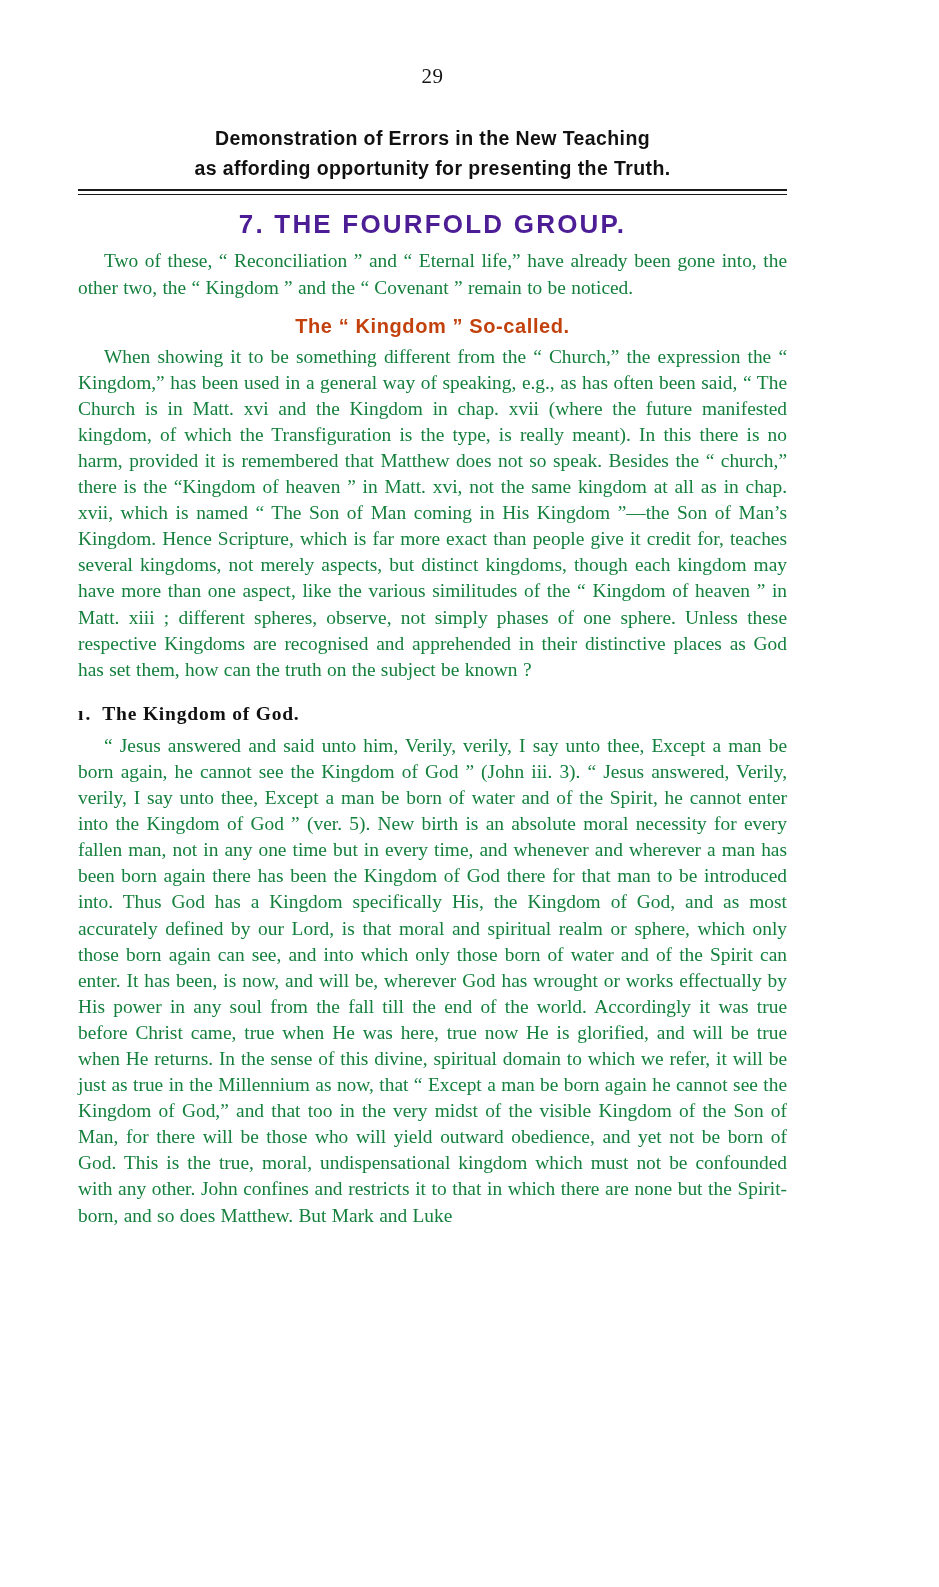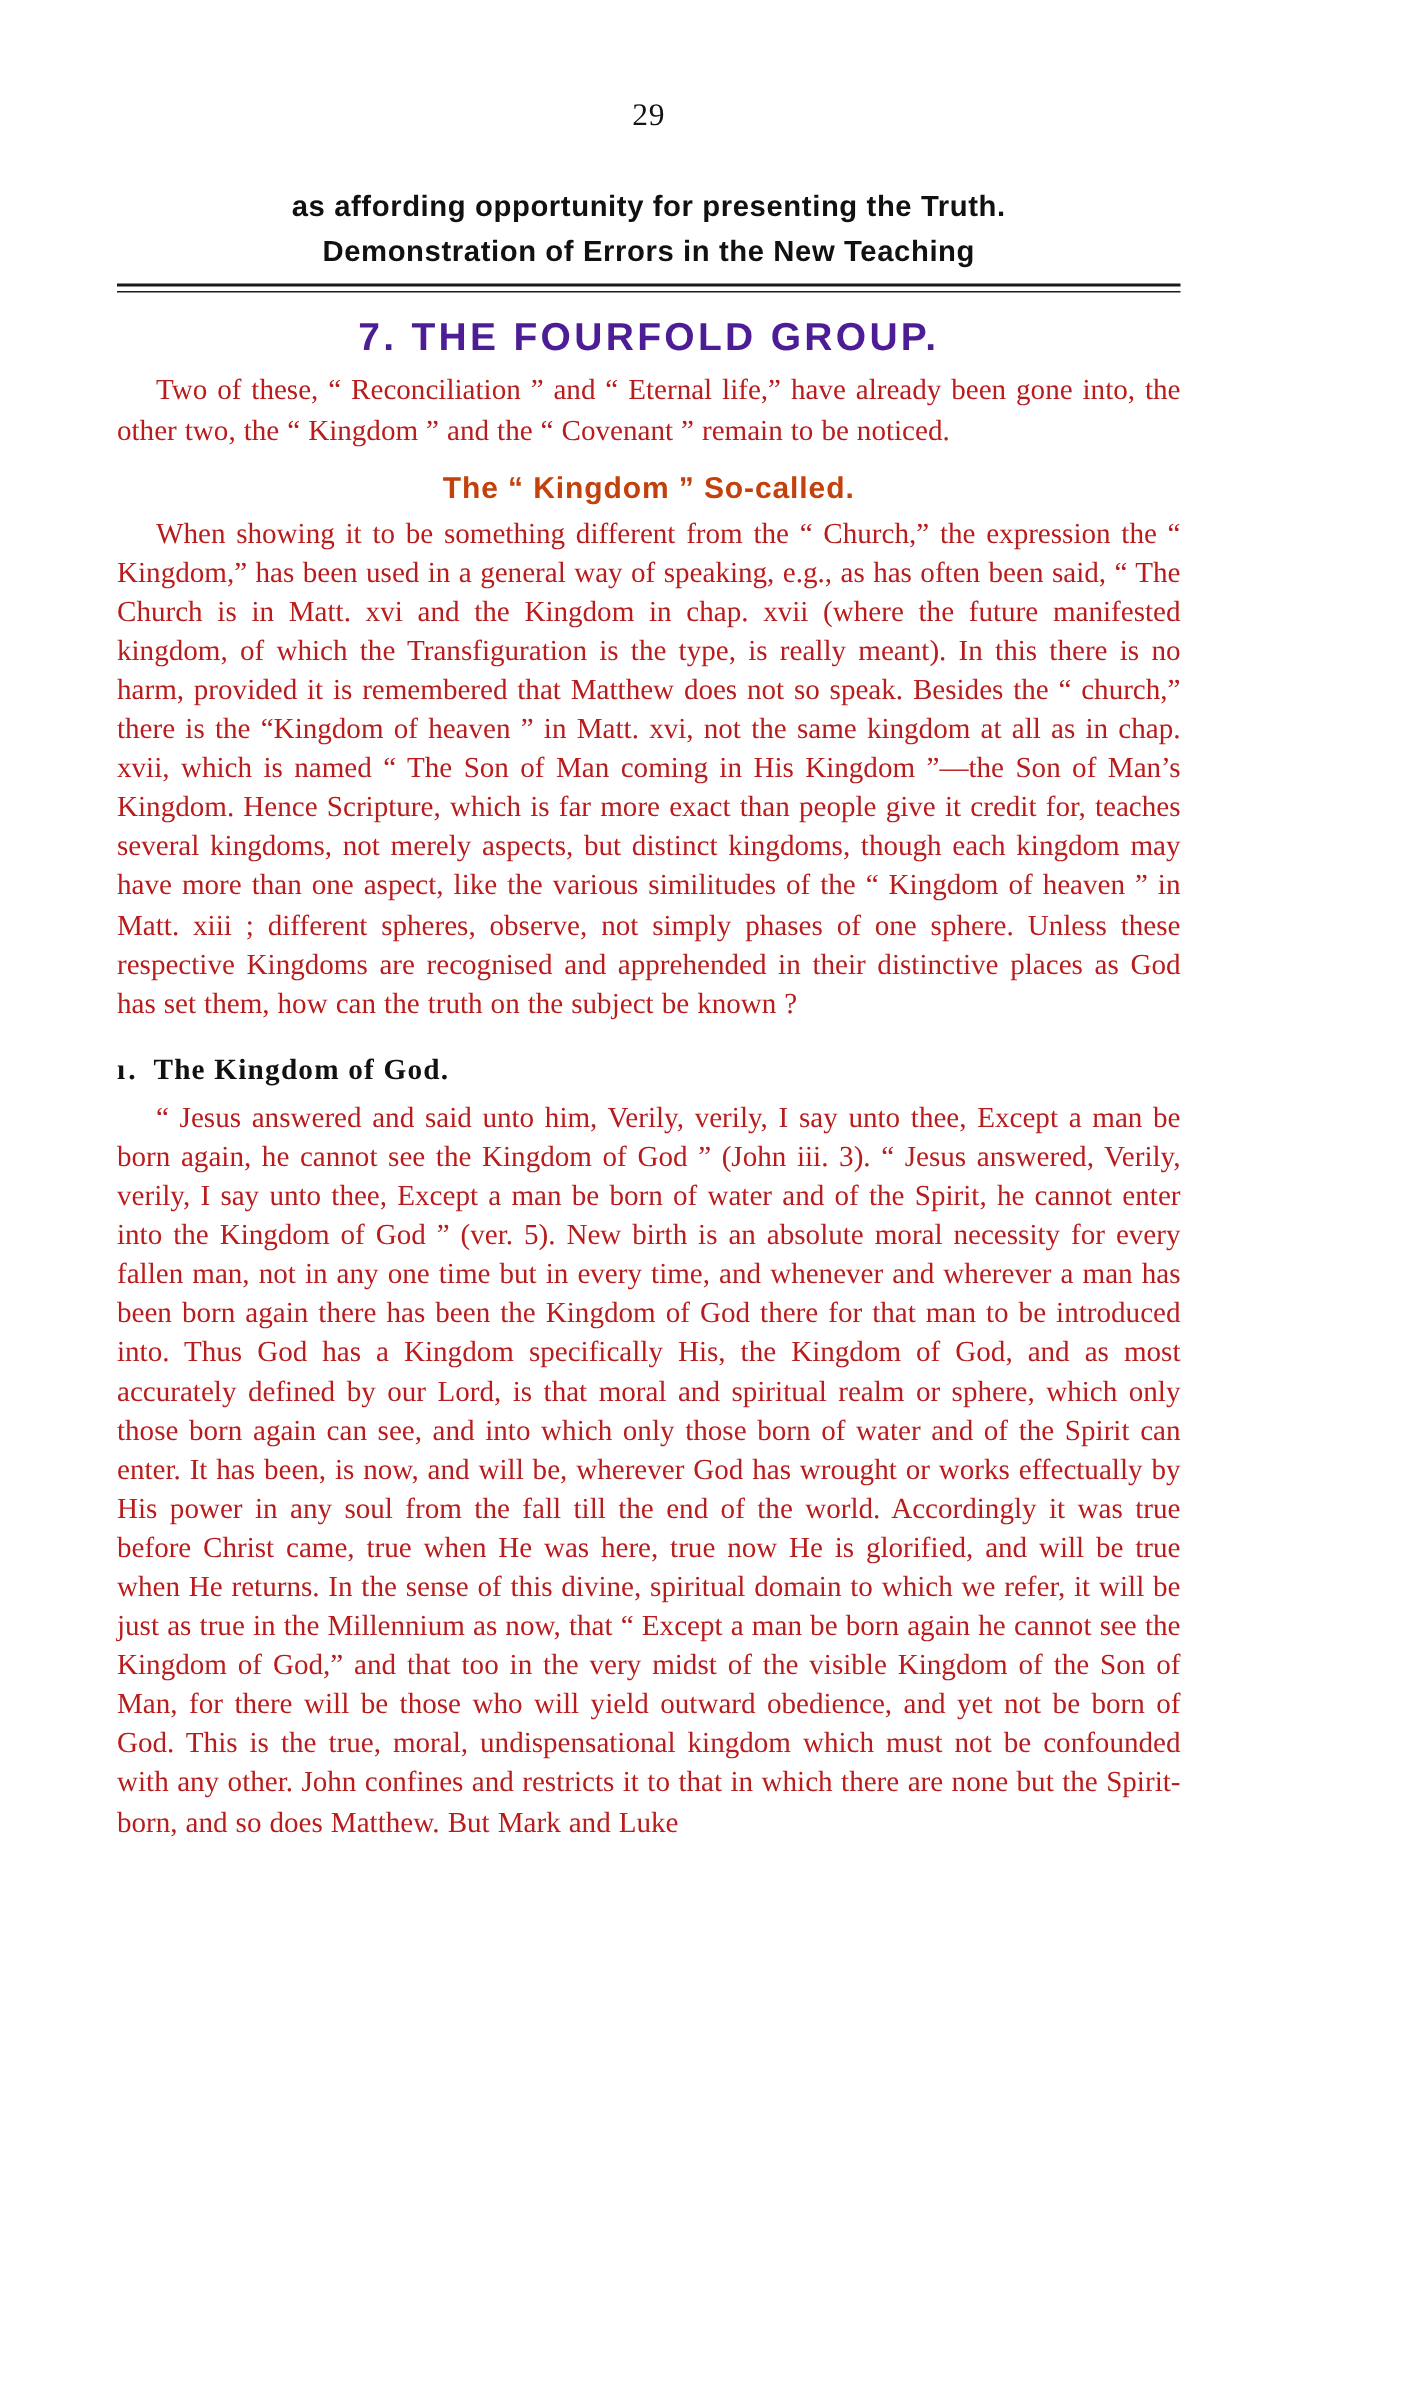--- a/index.html
+++ b/index.html
@@ -78,36 +78,36 @@
     letter-spacing: 2px;
     padding-right: 10px;
   }
   p.body-par {
     font-size: 19.4px;
     line-height: 1.345;
     text-align: justify;
     text-justify: inter-word;
     margin: 0 0 4px 0;
     word-spacing: 0.5px;
-    color: #b91c1c;
+    color: #15803d;
   }
   p.body-par.indent {
     text-indent: 26px;
   }
 </style>
 </head>
 <body>
 
 <div class="page">
 
   <div class="page-number">29</div>
 
   <div class="running-head">
+    <div>Demonstration of Errors in the New Teaching</div>
     <div>as affording opportunity for presenting the Truth.</div>
-    <div>Demonstration of Errors in the New Teaching</div>
   </div>
 
   <div class="rule-double"></div>
 
   <h1 class="section-title">7. THE FOURFOLD GROUP.</h1>
 
   <p class="body-par indent">Two of these, “ Reconciliation ” and “ Eternal life,” have already been gone into, the other two, the “ Kingdom ” and the “ Covenant ” remain to be noticed.</p>
 
   <h2 class="sub-title">The “ Kingdom ” So-called.</h2>
 

